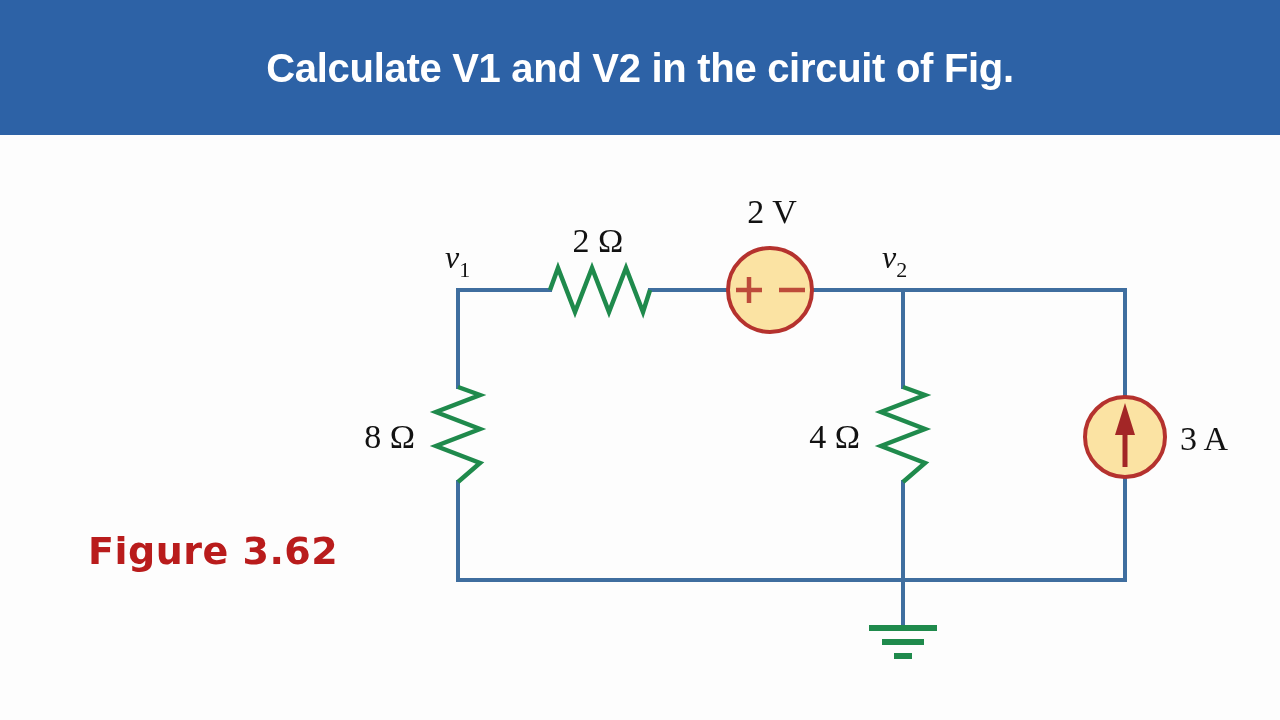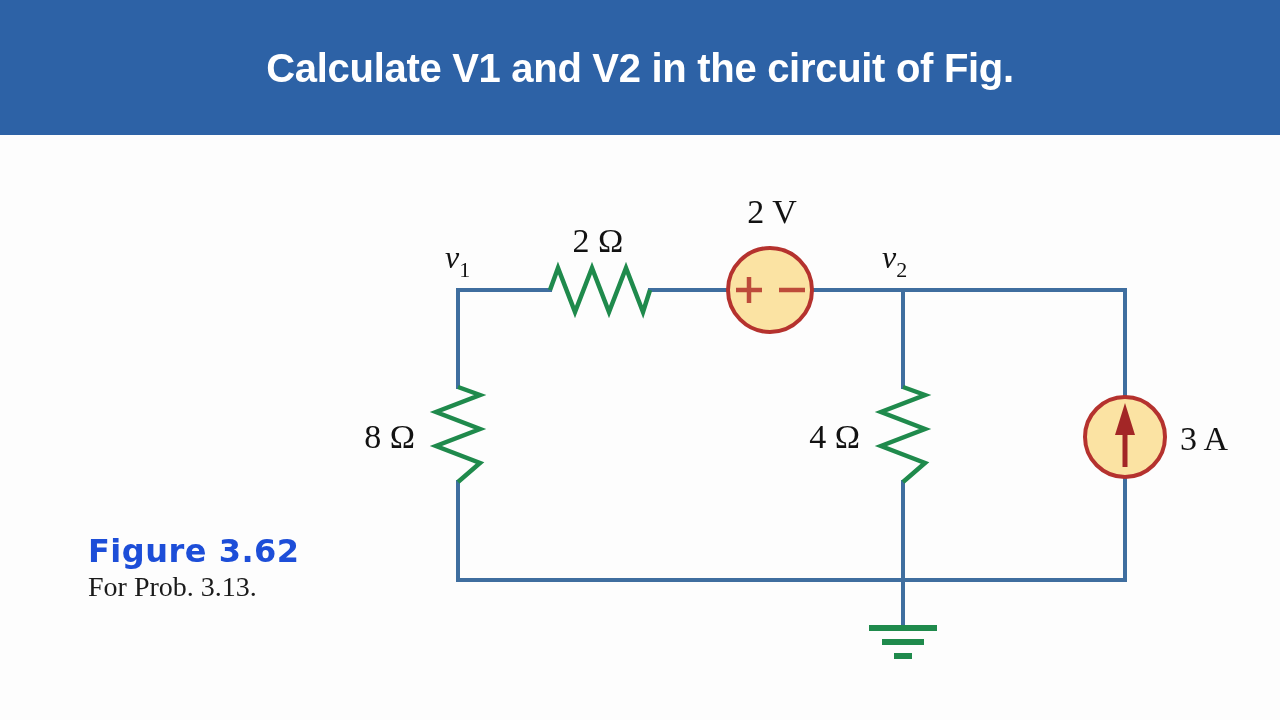--- a/index.html
+++ b/index.html
@@ -40,22 +40,22 @@
   
   #caption {
     position: absolute;
     left: 88px;
     top: 534px;
     width: 300px;
   }
   #caption .fig-title {
     font-family: "DejaVu Sans", sans-serif;
     font-weight: bold;
-    font-size: 32px;
-    color: #1d4ed8;
+    font-size: 38px;
+    color: #b91c1c;
     line-height: 34px;
     letter-spacing: 0.5px;
   }
   #caption .fig-sub {
     font-family: "Liberation Serif", serif;
     font-size: 28px;
     color: #1b1b1b;
     line-height: 34px;
     margin-top: 2px;
   }
@@ -87,21 +87,20 @@
 <body>
 
 <div id="page">
 
   <div id="header">
     <div class="title-line">Calculate V1 and V2 in the circuit of Fig.</div>
   </div>
 
   <div id="caption">
     <div class="fig-title">Figure 3.62</div>
-    <div class="fig-sub">For Prob. 3.13.</div>
   </div>
 
   <svg id="circuit" viewBox="0 0 1280 585">
 
     <g stroke="#3f6e9f" stroke-width="4" fill="none" stroke-linecap="square">
 
       <path d="M 458 155 L 550 155"></path>
 
       <path d="M 650 155 L 729 155"></path>
 

